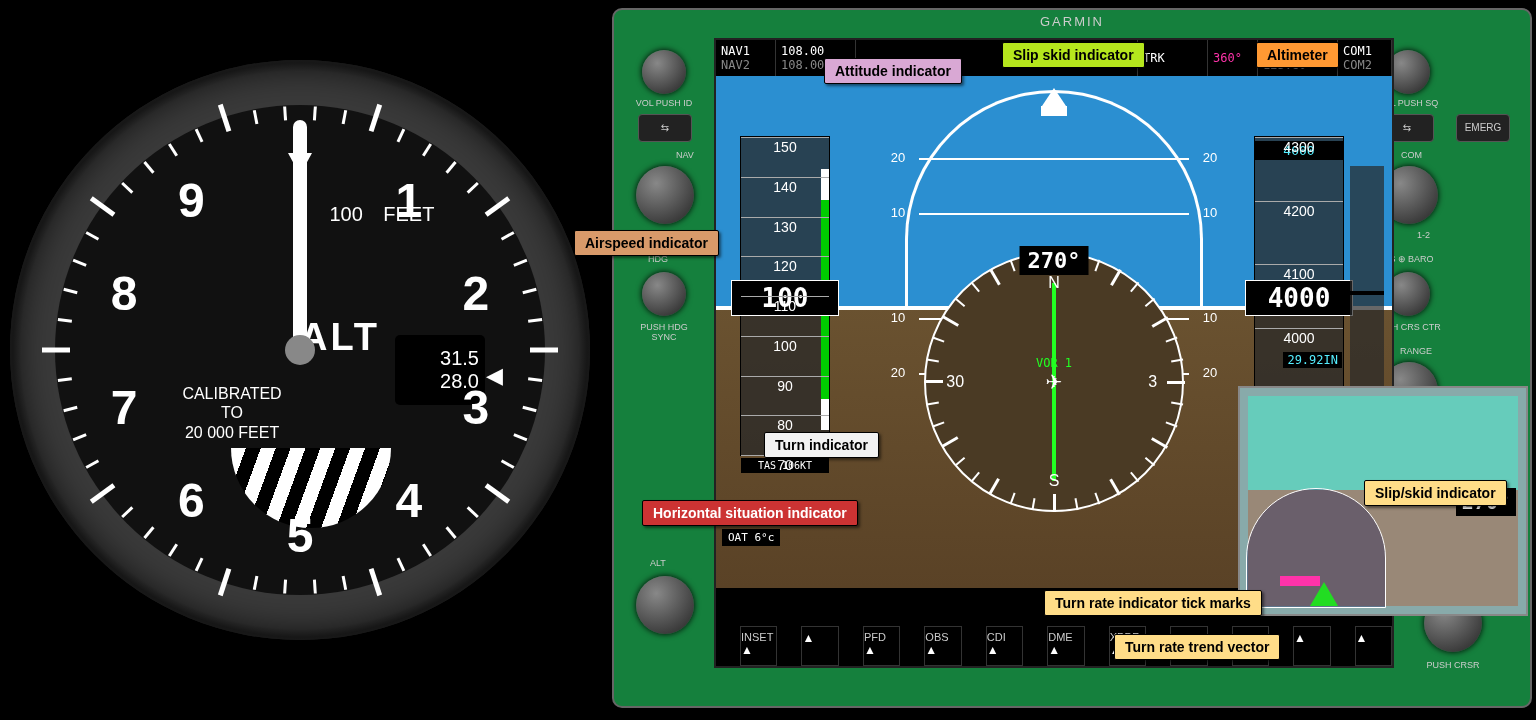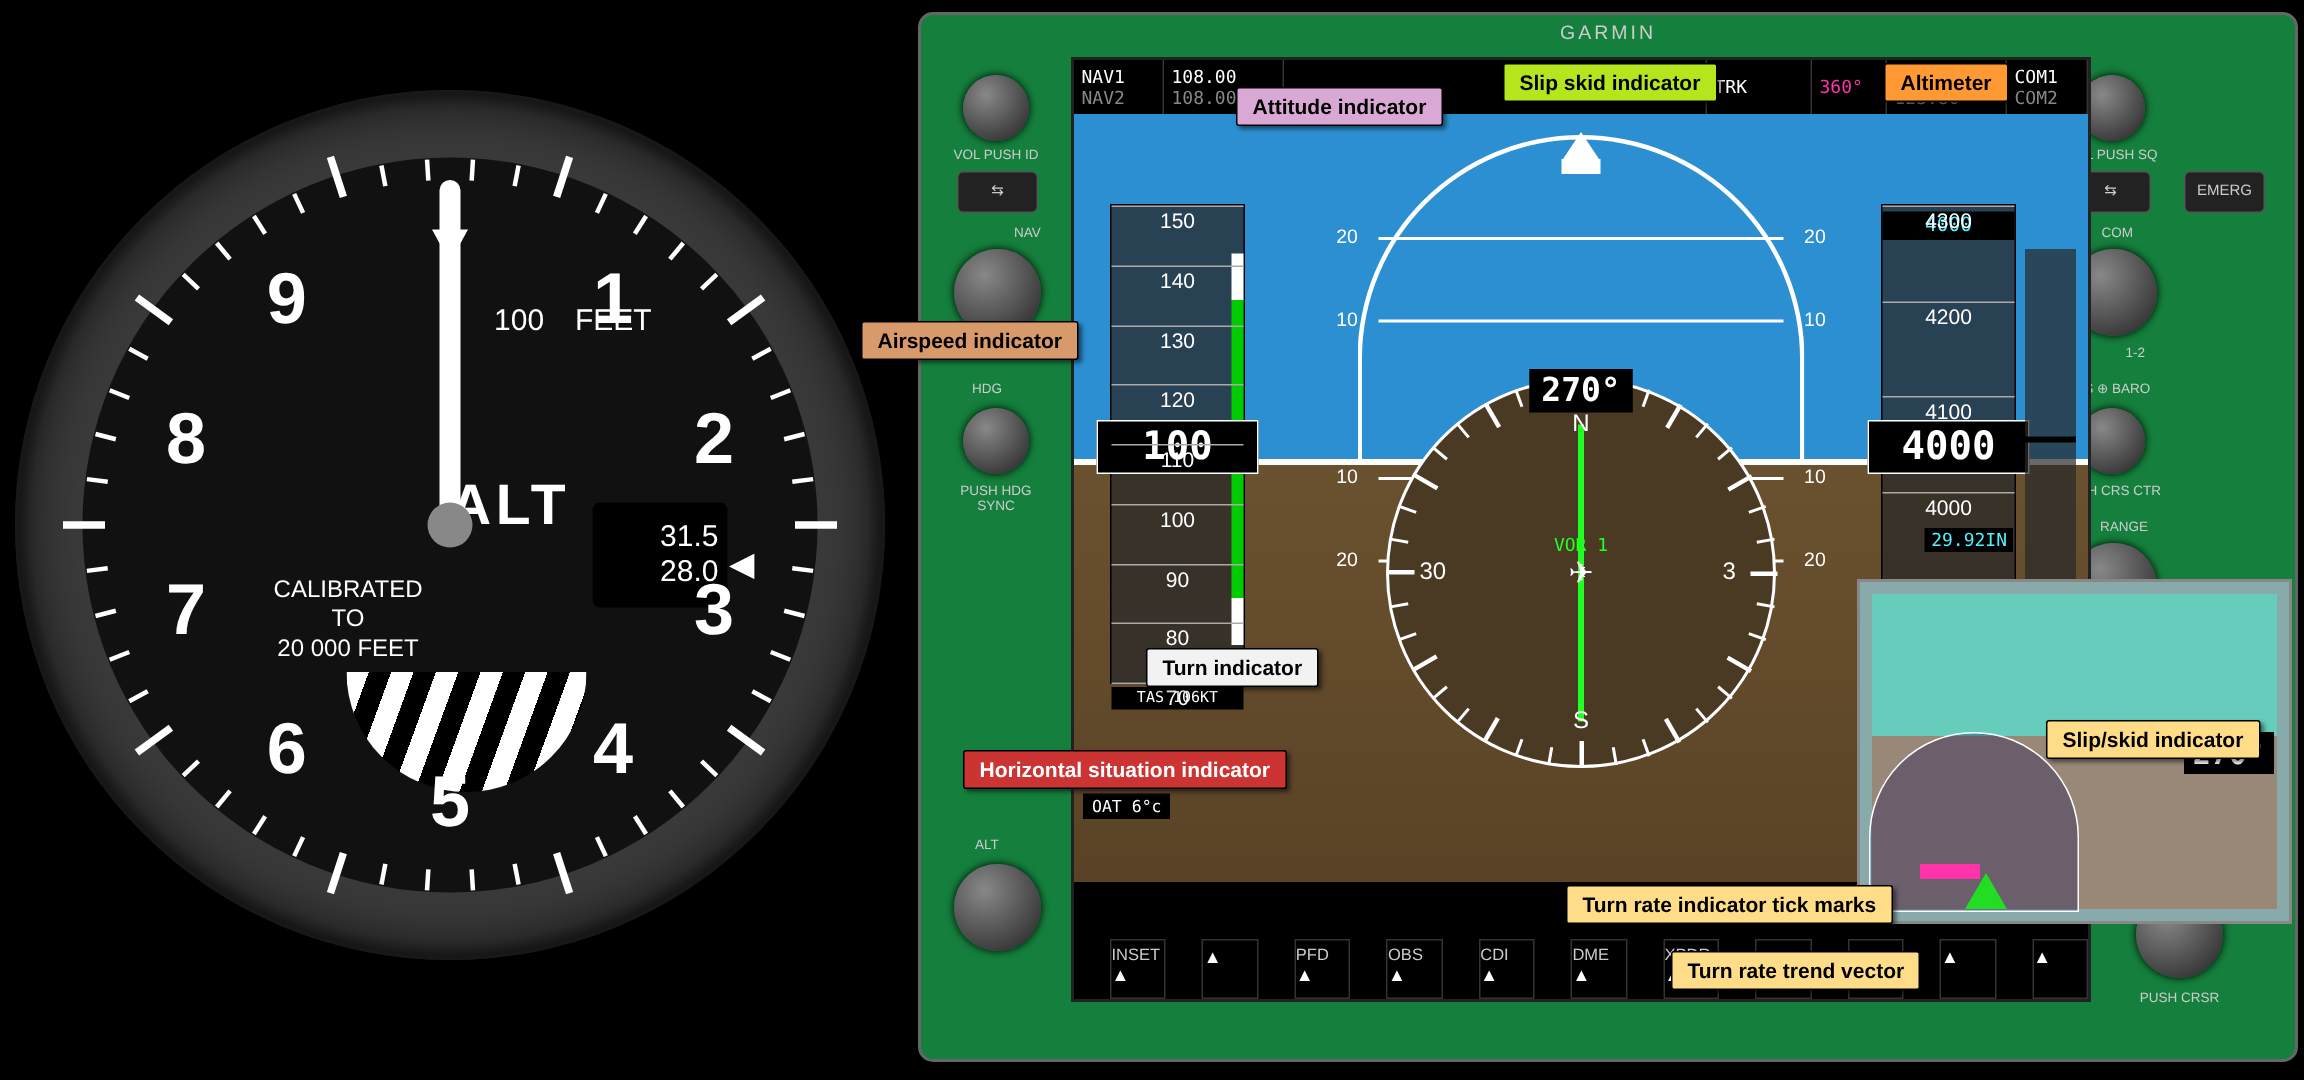--- a/index.html
+++ b/index.html
@@ -416,19 +416,19 @@
       <div class="minirose"></div>
       <div class="hdg2">270°</div>
       <div class="pinkbar"></div>
       <div class="greenarrow"></div>
     </div>
   </div>
 
   <div class="callout" style="left: 210px; top: 48px; background: rgb(217, 168, 212);">Attitude indicator</div>
   <div class="callout" style="left: 388px; top: 32px; background: rgb(181, 230, 29);">Slip skid indicator</div>
   <div class="callout" style="left: 642px; top: 32px; background: rgb(255, 153, 51);">Altimeter</div>
-  <div class="callout" style="left: -40px; top: 204px; background: rgb(216, 154, 106);">Airspeed indicator</div>
+  <div class="callout" style="left: -40px; top: 220px; background: rgb(216, 154, 106);">Airspeed indicator</div>
   <div class="callout" style="left: 150px; top: 422px; background: rgb(242, 242, 242);">Turn indicator</div>
   <div class="callout" style="left: 28px; top: 490px; color: rgb(255, 255, 255); background: rgb(204, 51, 51);">Horizontal situation indicator</div>
   <div class="callout" style="left: 750px; top: 470px; background: rgb(255, 221, 136);">Slip/skid indicator</div>
   <div class="callout" style="left: 430px; top: 580px; background: rgb(255, 221, 136);">Turn rate indicator tick marks</div>
   <div class="callout" style="left: 500px; top: 624px; background: rgb(255, 221, 136);">Turn rate trend vector</div>
 </div>
 
 </body></html>

